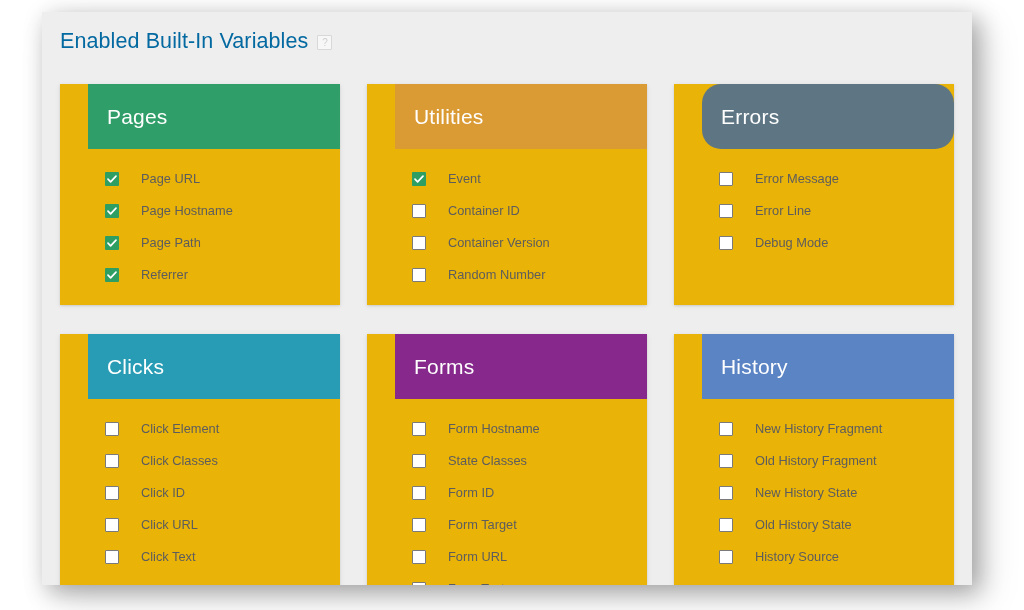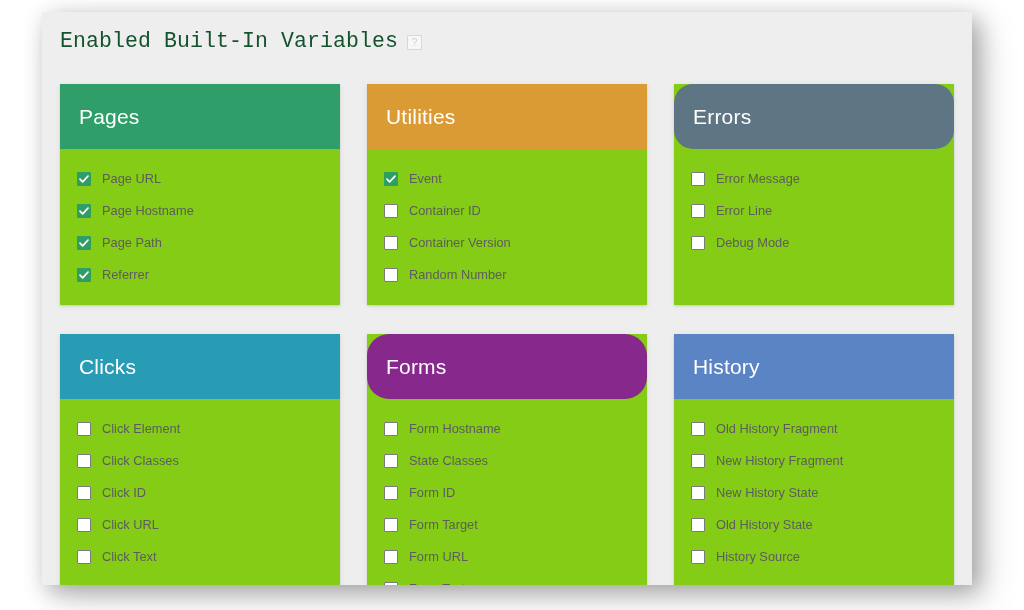--- a/index.html
+++ b/index.html
@@ -28,25 +28,24 @@
   #panel-header {
     display: flex;
     align-items: center;
     padding: 14px 0 0 18px;
     height: 46px;
     box-sizing: border-box;
   }
   #page-title {
     font-size: 21.5px;
     font-weight: 400;
-    color: #14532d;
+    color: #0369a1;
     letter-spacing: 0.1px;
     line-height: 1;
     white-space: nowrap;
-    font-family: Liberation Mono, monospace;
   }
   #help-icon {
     margin-left: 9px;
     width: 13px;
     height: 13px;
     border: 1px solid #d9d8d8;
     background: #f7f7f7;
     color: #cfcfcf;
     font-size: 10px;
     line-height: 13px;
@@ -62,22 +61,23 @@
     left: 18px;
     top: 72px;
     width: 894px;
     display: grid;
     grid-template-columns: repeat(3, 280px);
     grid-column-gap: 27px;
     grid-row-gap: 29px;
   }
 
   .card {
-    background: #84cc16;
+    background: #eab308;
     box-shadow: 0 1px 2px rgba(0,0,0,0.10), 0 1px 6px rgba(0,0,0,0.07);
+    padding-left: 28px;
   }
   .card-header {
     height: 65px;
     display: flex;
     align-items: center;
     padding-left: 19px;
     box-sizing: border-box;
   }
   .card-title {
     color: #ffffff;
@@ -110,21 +110,21 @@
   .checkbox.checked {
     border: none;
     background: #2e9e63;
   }
   .checkbox.checked svg {
     position: absolute;
     left: 1px;
     top: 1px;
   }
   .var-label {
-    margin-left: 11px;
+    margin-left: 22px;
     font-size: 12.8px;
     color: #5d5d5d;
     line-height: 1;
     white-space: nowrap;
   }
 </style>
 </head>
 <body>
 
 <div id="panel">
@@ -241,21 +241,21 @@
             <span class="checkbox unchecked"></span>
             <span class="var-label">Click URL</span>
           </div>
           <div class="var-row">
             <span class="checkbox unchecked"></span>
             <span class="var-label">Click Text</span>
           </div>
         </div>
       </div>
       <div class="card">
-        <div class="card-header" style="background: rgb(134, 40, 140); border-radius: 22px;">
+        <div class="card-header" style="background: rgb(134, 40, 140);">
           <div class="card-title">Forms</div>
         </div>
         <div class="card-body">
           <div class="var-row">
             <span class="checkbox unchecked"></span>
             <span class="var-label">Form Hostname</span>
           </div>
           <div class="var-row">
             <span class="checkbox unchecked"></span>
             <span class="var-label">State Classes</span>
@@ -278,28 +278,28 @@
           </div>
         </div>
       </div>
       <div class="card">
         <div class="card-header" style="background: rgb(91, 132, 196);">
           <div class="card-title">History</div>
         </div>
         <div class="card-body">
           <div class="var-row">
             <span class="checkbox unchecked"></span>
+            <span class="var-label">New History Fragment</span>
+          </div>
+          <div class="var-row">
+            <span class="checkbox unchecked"></span>
             <span class="var-label">Old History Fragment</span>
           </div>
           <div class="var-row">
             <span class="checkbox unchecked"></span>
-            <span class="var-label">New History Fragment</span>
-          </div>
-          <div class="var-row">
-            <span class="checkbox unchecked"></span>
             <span class="var-label">New History State</span>
           </div>
           <div class="var-row">
             <span class="checkbox unchecked"></span>
             <span class="var-label">Old History State</span>
           </div>
           <div class="var-row">
             <span class="checkbox unchecked"></span>
             <span class="var-label">History Source</span>
           </div>

